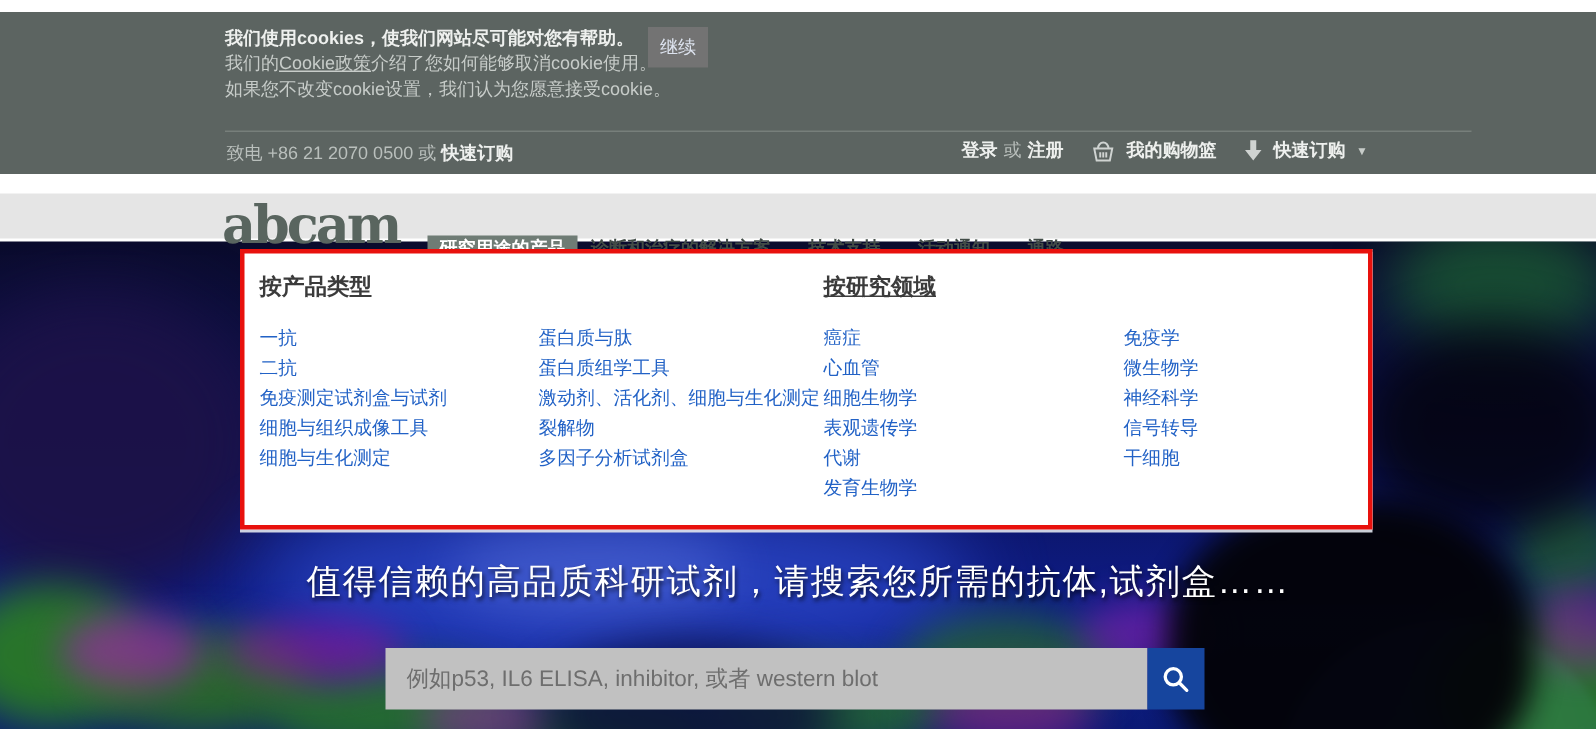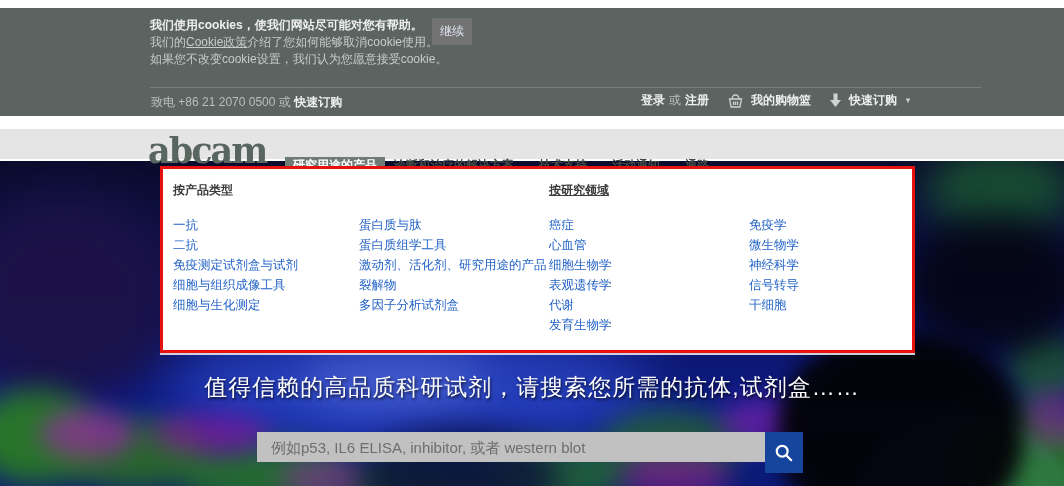--- a/index.html
+++ b/index.html
@@ -70,36 +70,36 @@
   .m6 { left:1020px; top:230px; width:70px; height:55px; background:#93159f; filter:blur(12px); opacity:.5; }
   .dk1 { left:905px; top:55px;  width:180px; height:140px; background:#04040e; filter:blur(18px); opacity:.85; }
   .dk2 { left:360px; top:268px; width:200px; height:95px;  background:#0a0e38; filter:blur(16px); opacity:.8; }
   .sil { left:778px; top:172px; width:245px; height:200px; background:#030308; border-radius:45%; filter:blur(10px); opacity:.96; }
   
   .mega-panel {
     position:absolute; left:160px; top:166px; width:755px; height:187px;
     background:#ffffff; border:3px solid #e8110d;
     box-shadow:0 2px 0 rgba(225,229,238,0.9);
   }
-  .panel-h { position:absolute; font-size:12px; font-weight:bold; color:#3b3b3b; top:13px; }
+  .panel-h { position:absolute; font-size:15px; font-weight:bold; color:#3b3b3b; top:13px; }
   .h-prod { left:10px; }
   .h-res  { left:386px;text-decoration:underline; }
   .menu-col { position:absolute; top:46px; list-style:none; }
   .c1 { left:10px; }  .c2 { left:196px; }  .c3 { left:386px; }  .c4 { left:586px; }
   .menu-col a {
     display:block; height:20px; line-height:20px; font-size:12.5px;
     color:#2262c6; text-decoration:none; cursor:pointer; white-space:nowrap;
   }
   
   .tagline {
     position:absolute; left:0; top:372px; width:1064px; text-align:center;
     font-size:23px; letter-spacing:1px; color:#ffffff;
     text-shadow:1px 2px 3px rgba(0,0,0,0.75);
   }
-  .search-wrap { position:absolute; left:257px; top:432px; width:546px; height:30px; display:flex; }
+  .search-wrap { position:absolute; left:257px; top:432px; width:546px; height:41px; display:flex; }
   .search-input {
     flex:1; border:none; background:#c1c1c1; padding:0 14px;
     font-size:15px; color:#4f4f4f; outline:none; font-family:"Liberation Sans", sans-serif;
   }
   .search-input::placeholder { color:#6e6e6e; opacity:1; }
   .search-btn {
     width:38px; height:41px; border:none; background:#16459e; cursor:pointer;
     display:flex; align-items:center; justify-content:center;
   }
 </style>
@@ -205,21 +205,21 @@
       </li>
   </ul>
   <ul class="menu-col c2">
     <li>
         <a>蛋白质与肽</a>
       </li>
     <li>
         <a>蛋白质组学工具</a>
       </li>
     <li>
-        <a>激动剂、活化剂、研究用途的产品</a>
+        <a>激动剂、活化剂、细胞与生化测定</a>
       </li>
     <li>
         <a>裂解物</a>
       </li>
     <li>
         <a>多因子分析试剂盒</a>
       </li>
   </ul>
   <div class="panel-h h-res">按研究领域</div>
   <ul class="menu-col c3">

